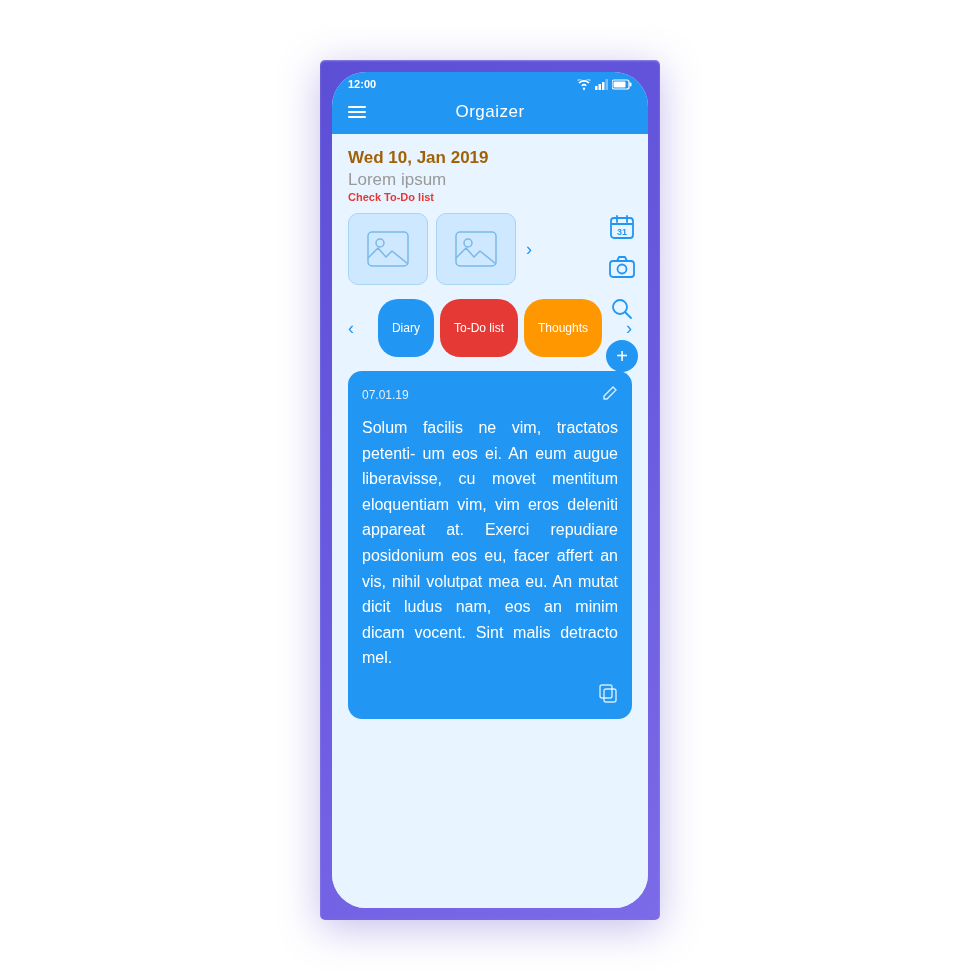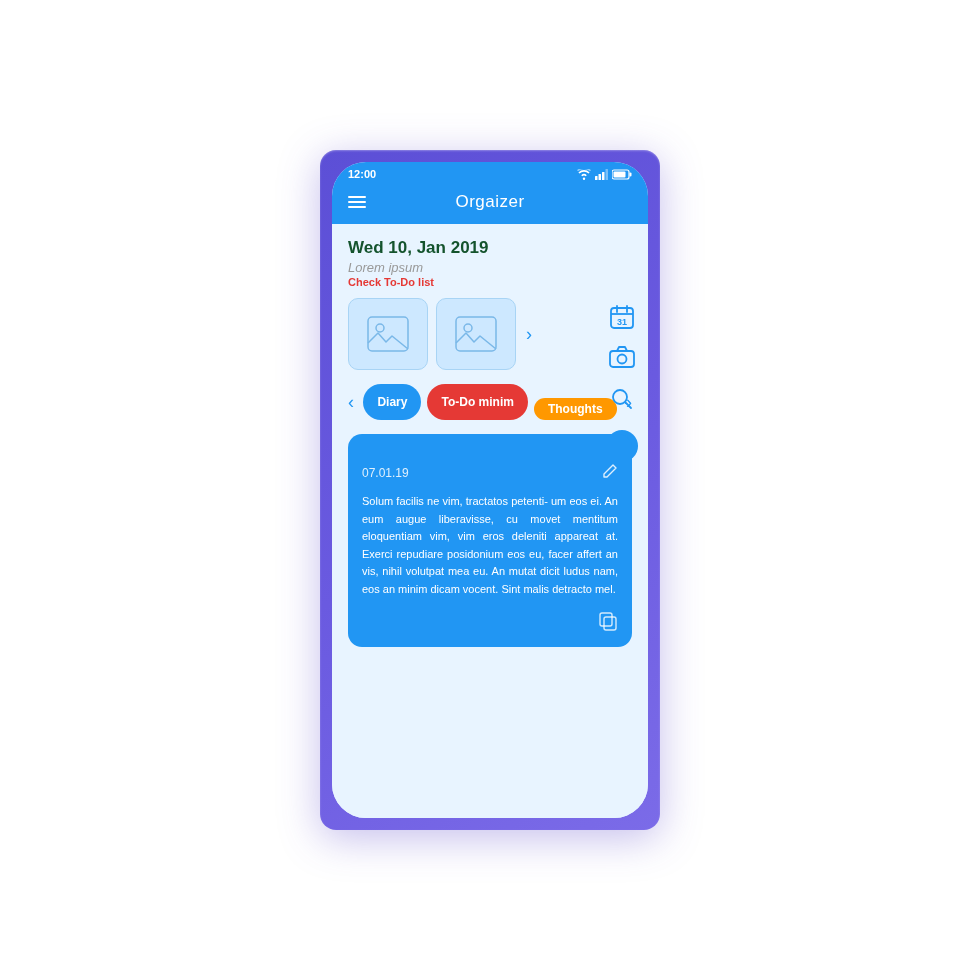--- a/index.html
+++ b/index.html
@@ -8,23 +8,23 @@
       display: flex;
       justify-content: center;
       align-items: center;
       width: 980px;
       height: 980px;
       font-family: 'Segoe UI', Arial, sans-serif;
     }
 
     .phone-outer {
       width: 340px;
-      height: 680px;
+      height: 860px;
       background: linear-gradient(145deg, #5c4fd6, #6a5ae0, #7b6be8);
-      border-radius: 16px;
+      border-radius: 5px;
       padding: 12px;
       box-shadow: 0 8px 40px rgba(90,70,200,0.35), inset 0 1px 2px rgba(255,255,255,0.3);
       position: relative;
     }
 
     .phone-inner {
       width: 100%;
       height: 100%;
       background: #e8f4ff;
       border-radius: 34px;
@@ -96,28 +96,27 @@
     .date-section {
       display: flex;
       justify-content: space-between;
       align-items: flex-start;
       margin-bottom: 4px;
     }
     .date-left {}
     .date-heading {
       font-size: 17px;
       font-weight: 700;
-      color: #14532d;
+      color: #a16207;
       margin-bottom: 2px;
     }
     .date-subtitle {
-      font-size: 13px;
+      font-size: 17px;
       color: #999;
       margin-bottom: 1px;
-      font-style: italic;
     }
     .date-todo {
       font-size: 11px;
       color: #e53935;
       font-weight: bold;
     }
 
     
     .right-icons {
       position: absolute;
@@ -188,56 +187,56 @@
     .tab-arrow {
       color: #2196f3;
       font-size: 18px;
       cursor: pointer;
     }
     .tabs {
       display: flex;
       gap: 6px;
     }
     .tab {
-      padding: 4px 14px;
+      padding: 22px 14px;
       border-radius: 20px;
       font-size: 12px;
-      font-weight: 700;
+      font-weight: 400;
       cursor: pointer;
       border: none;
       outline: none;
     }
     .tab-diary { background: #2196f3; color: #fff; }
     .tab-todo { background: #e53935; color: #fff; }
-    .tab-thoughts { background: #ff9800; color: #fff; margin-top: 14px; }
+    .tab-thoughts { background: #ff9800; color: #fff; }
 
     
     .note-card {
       background: #2196f3;
       border-radius: 14px;
-      padding: 29px 14px 12px;
+      padding: 14px 14px 12px;
       color: #fff;
       position: relative;
     }
     .note-card-header {
       display: flex;
       justify-content: space-between;
       align-items: center;
       margin-bottom: 10px;
     }
     .note-date {
       font-size: 12px;
       color: rgba(255,255,255,0.85);
     }
     .note-edit-icon {
       color: rgba(255,255,255,0.85);
       cursor: pointer;
     }
     .note-text {
-      font-size: 11px;
+      font-size: 16px;
       line-height: 1.6;
       color: #fff;
       text-align: justify;
     }
     .note-card-footer {
       display: flex;
       justify-content: flex-end;
       margin-top: 12px;
     }
     .copy-icon {
@@ -343,21 +342,21 @@
             <path d="M2 28l10-10 8 9 6-6 16 13" stroke="#7ab8e8" stroke-width="1.5" stroke-linejoin="round" fill="none"></path>
           </svg>
         </div>
         <span class="gallery-arrow" style="margin-left:2px;">›</span>
       </div>
 
       <div class="tabs-row">
         <span class="tab-arrow">‹</span>
         <div class="tabs">
           <button class="tab tab-diary">Diary</button>
-          <button class="tab tab-todo">To-Do minim</button>
+          <button class="tab tab-todo">To-Do list</button>
           <button class="tab tab-thoughts">Thoughts</button>
         </div>
         <span class="tab-arrow">›</span>
       </div>
 
       <div class="note-card">
         <div class="note-card-header">
           <span class="note-date">07.01.19</span>
           <span class="note-edit-icon">
             <svg width="16" height="16" viewBox="0 0 16 16" fill="none">

